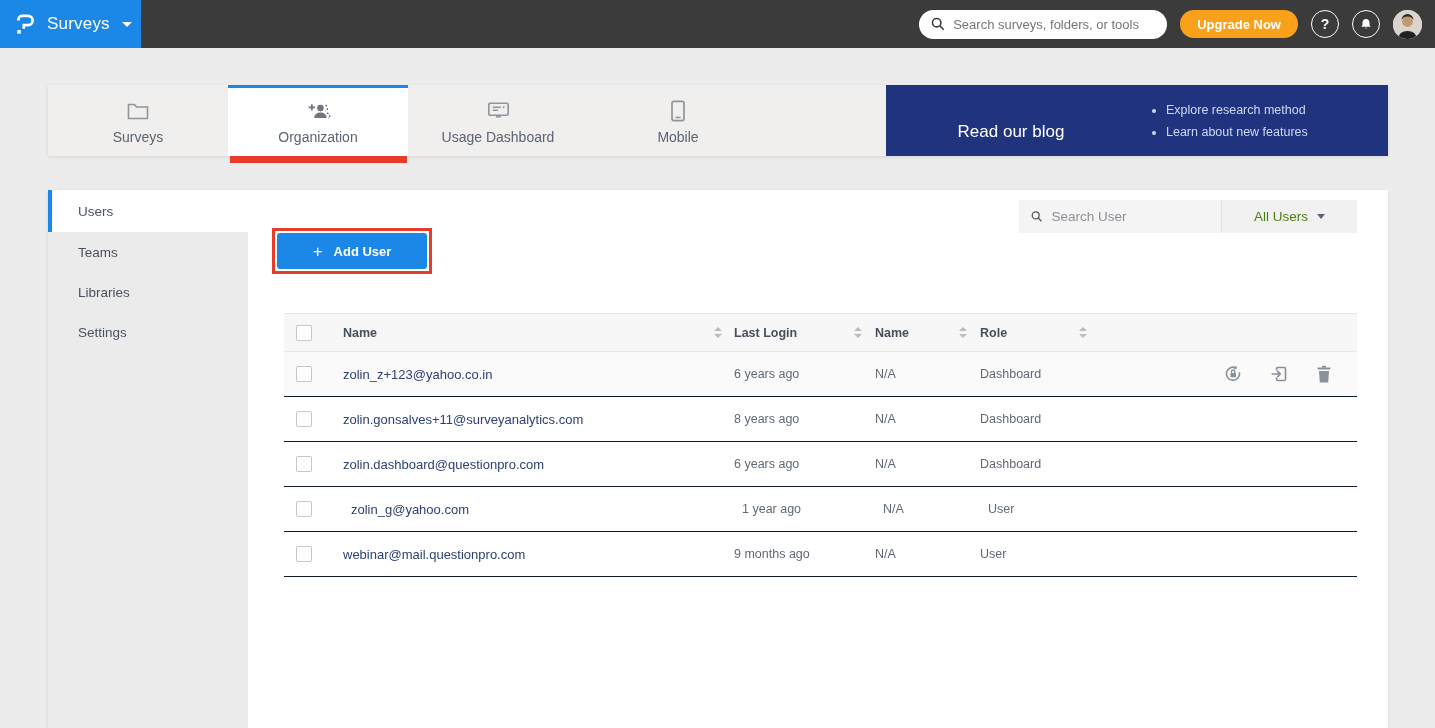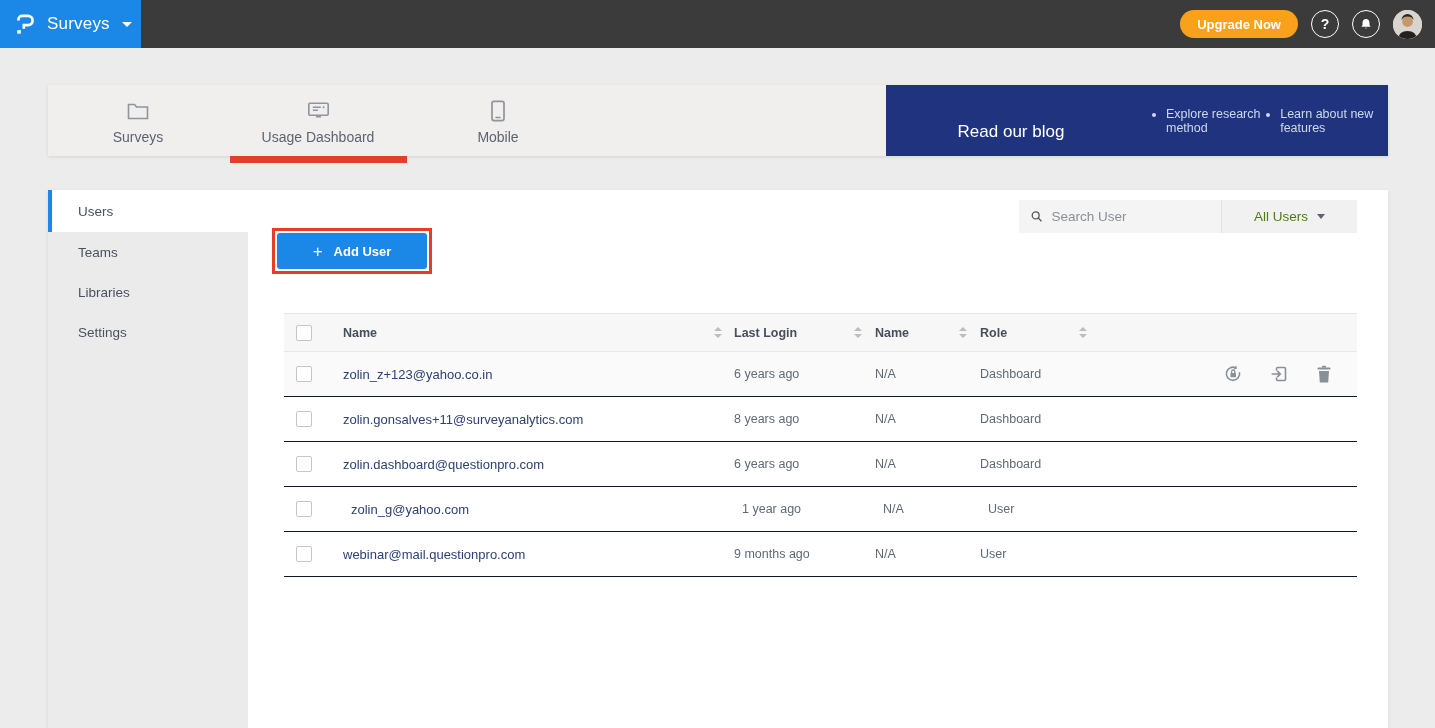--- a/index.html
+++ b/index.html
@@ -24,21 +24,21 @@
   .avatar { width:29px; height:29px; border-radius:50%; overflow:hidden; background:#dcd9d4; cursor:pointer; display:flex; align-items:center; justify-content:center; }
 
   
   .tabstrip { position:absolute; left:48px; top:85px; width:1340px; height:71px; background:#f0efee; display:flex; box-shadow:0 1px 3px rgba(0,0,0,.10); }
   .tab { width:180px; height:100%; display:flex; flex-direction:column; align-items:center; justify-content:center; gap:7px; color:#5a6472; font-size:14px; border-top:3px solid transparent; cursor:pointer; }
   .tab .ticon { color:#8f959c; height:22px; display:flex; align-items:center; }
   .tab.active { background:#fff; border-top-color:#1b87e6; }
   .tab.active .ticon { color:#6e7680; }
   .banner { margin-left:auto; width:502px; height:100%; background:#20337f; display:flex; align-items:center; cursor:pointer; }
   .banner-title { flex:0 0 250px; text-align:center; color:#fff; font-size:17px; font-weight:500;margin-top:22px; }
-  .banner ul { list-style:disc; padding-left:30px; color:#cfd8ef; font-size:12.5px; display:flex; flex-direction:row; gap:8px; }
+  .banner ul { list-style:disc; padding-left:30px; color:#cfd8ef; font-size:12.5px; display:flex; flex-direction:column; gap:8px; }
   .tab-underline { position:absolute; left:230px; top:156px; width:177px; height:7px; background:#e73b2b; z-index:4; }
 
   
   .card { position:absolute; left:48px; top:190px; width:1340px; height:538px; background:#fff; box-shadow:0 1px 3px rgba(0,0,0,.10); display:flex; }
   .side { flex:0 0 200px; background:#ebebeb; }
   .side-item { height:40px; display:flex; align-items:center; padding-left:26px; border-left:4px solid transparent; color:#49525f; font-size:13.5px; cursor:pointer; }
   .side-item.active { background:#fff; border-left-color:#1b87e6; height:42px; }
 
   .main { flex:1; position:relative; background:#fff; }
 
@@ -79,20 +79,27 @@
 <header class="topbar">
   <div class="logo-box">
     <svg width="25" height="25" viewBox="0 0 24 24">
       <path d="M5.2 8.2 V7.4 c0-2.2 1.5-3.6 3.8-3.6 h5.4 c2.6 0 4.4 1.8 4.4 4.4 s-1.8 4.4-4.4 4.4 h-4 v3.4" fill="none" stroke="#fff" stroke-width="2.6"></path>
       <rect x="4.1" y="17.4" width="3.4" height="3.4" fill="#fff"></rect>
     </svg>
     <span class="plabel">Surveys</span>
     <span class="caret"></span>
   </div>
   <div class="topbar-right">
+    <div class="gsearch">
+      <svg width="14" height="14" viewBox="0 0 16 16">
+        <circle cx="6.5" cy="6.5" r="4.8" fill="none" stroke="#3a3a3a" stroke-width="1.8"></circle>
+        <path d="M10.2 10.2 L14.5 14.5" stroke="#3a3a3a" stroke-width="1.8"></path>
+      </svg>
+      <input placeholder="Search surveys, folders, or tools" style="">
+    </div>
     <button class="upgrade">Upgrade Now</button>
     <div class="circle">
         <span>?</span>
       </div>
     <div class="circle">
       <svg width="14" height="15" viewBox="0 0 20 20">
         <path d="M10 2.2 c-3 0-5 2.3-5 5.2 v3.2 l-1.6 2.6 h13.2 L15 10.6 V7.4 c0-2.9-2-5.2-5-5.2 z" fill="#fff"></path>
         <path d="M8.4 14.6 a1.7 1.7 0 0 0 3.2 0 z" fill="#fff"></path>
       </svg>
     </div>
@@ -108,20 +115,31 @@
 </header>
 
 <nav class="tabstrip">
   <div class="tab">
     <span class="ticon">
       <svg width="22" height="18" viewBox="0 0 22 18">
           <path d="M1.5 2.5 h6 l2 2.5 h11 v11.5 h-19 z" fill="none" stroke="currentColor" stroke-width="1.6"></path>
         </svg>
     </span>
     <span>Surveys</span>
+  </div>
+  <div class="tab active">
+    <span class="ticon">
+      <svg width="25" height="20" viewBox="0 0 26 20">
+        <path d="M2.8 6.2 h6.6 M6.1 2.9 v6.6" stroke="currentColor" stroke-width="1.8" fill="none"></path>
+        <circle cx="15" cy="7" r="3.4" fill="currentColor"></circle>
+        <path d="M8.6 17.2 c0-3.7 2.9-5.7 6.4-5.7 s6.4 2 6.4 5.7 z" fill="currentColor"></path>
+        <path d="M20.2 3.9 a3.3 3.3 0 0 1 0 6.2 M21.7 12 c2 .9 3.2 2.6 3.2 5.2 h-1.6" fill="none" stroke="currentColor" stroke-width="1.4" stroke-dasharray="2 1.6"></path>
+      </svg>
+    </span>
+    <span>Organization</span>
   </div>
   <div class="tab">
     <span class="ticon">
       <svg width="23" height="19" viewBox="0 0 24 20">
         <rect x="1.8" y="2.4" width="20.4" height="12.6" rx="1.3" fill="none" stroke="currentColor" stroke-width="1.7"></rect>
         <path d="M6 6.6 h8.4 M6 9.8 h5.4" stroke="currentColor" stroke-width="1.5"></path>
         <circle cx="17.4" cy="6.6" r="1" fill="currentColor"></circle>
         <path d="M10 15 h4 l1 2.4 h-6 z" fill="currentColor"></path>
       </svg>
     </span>

